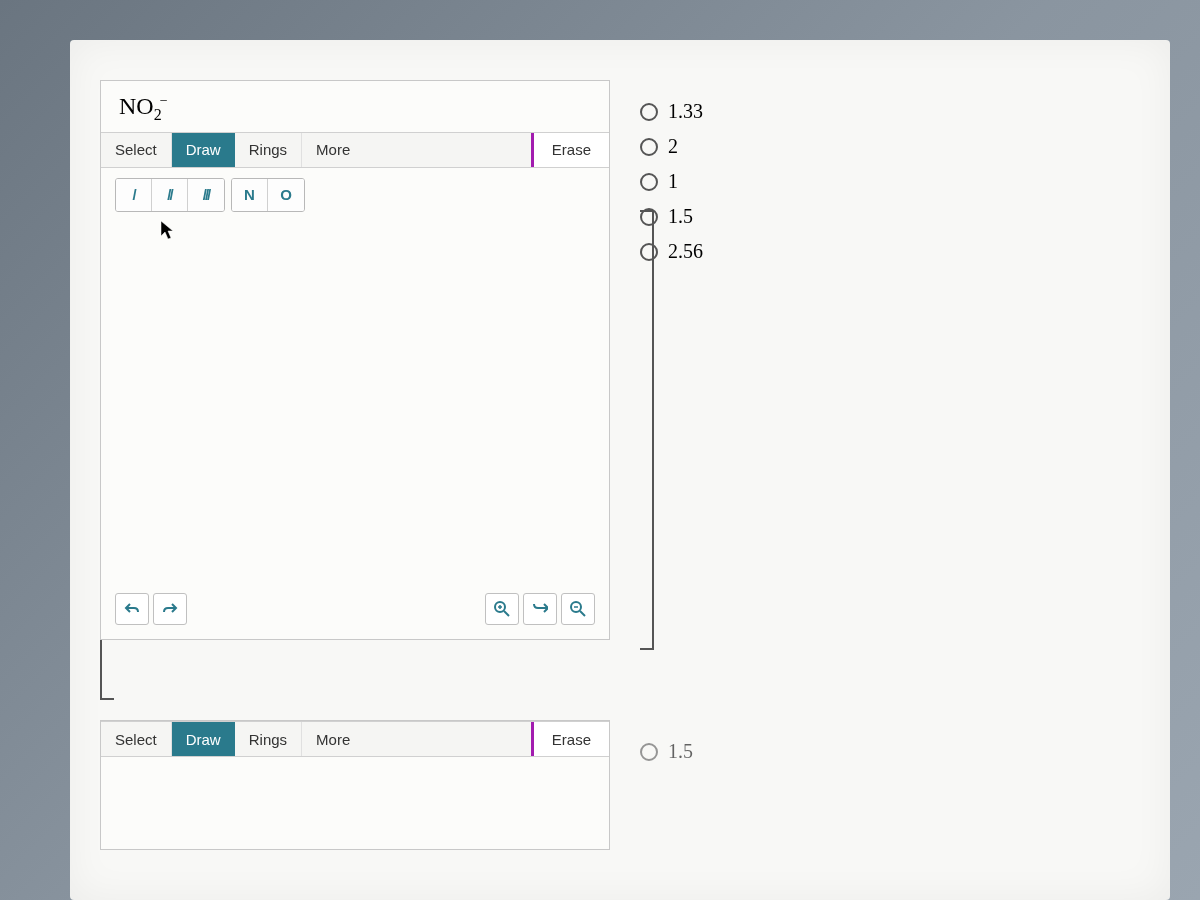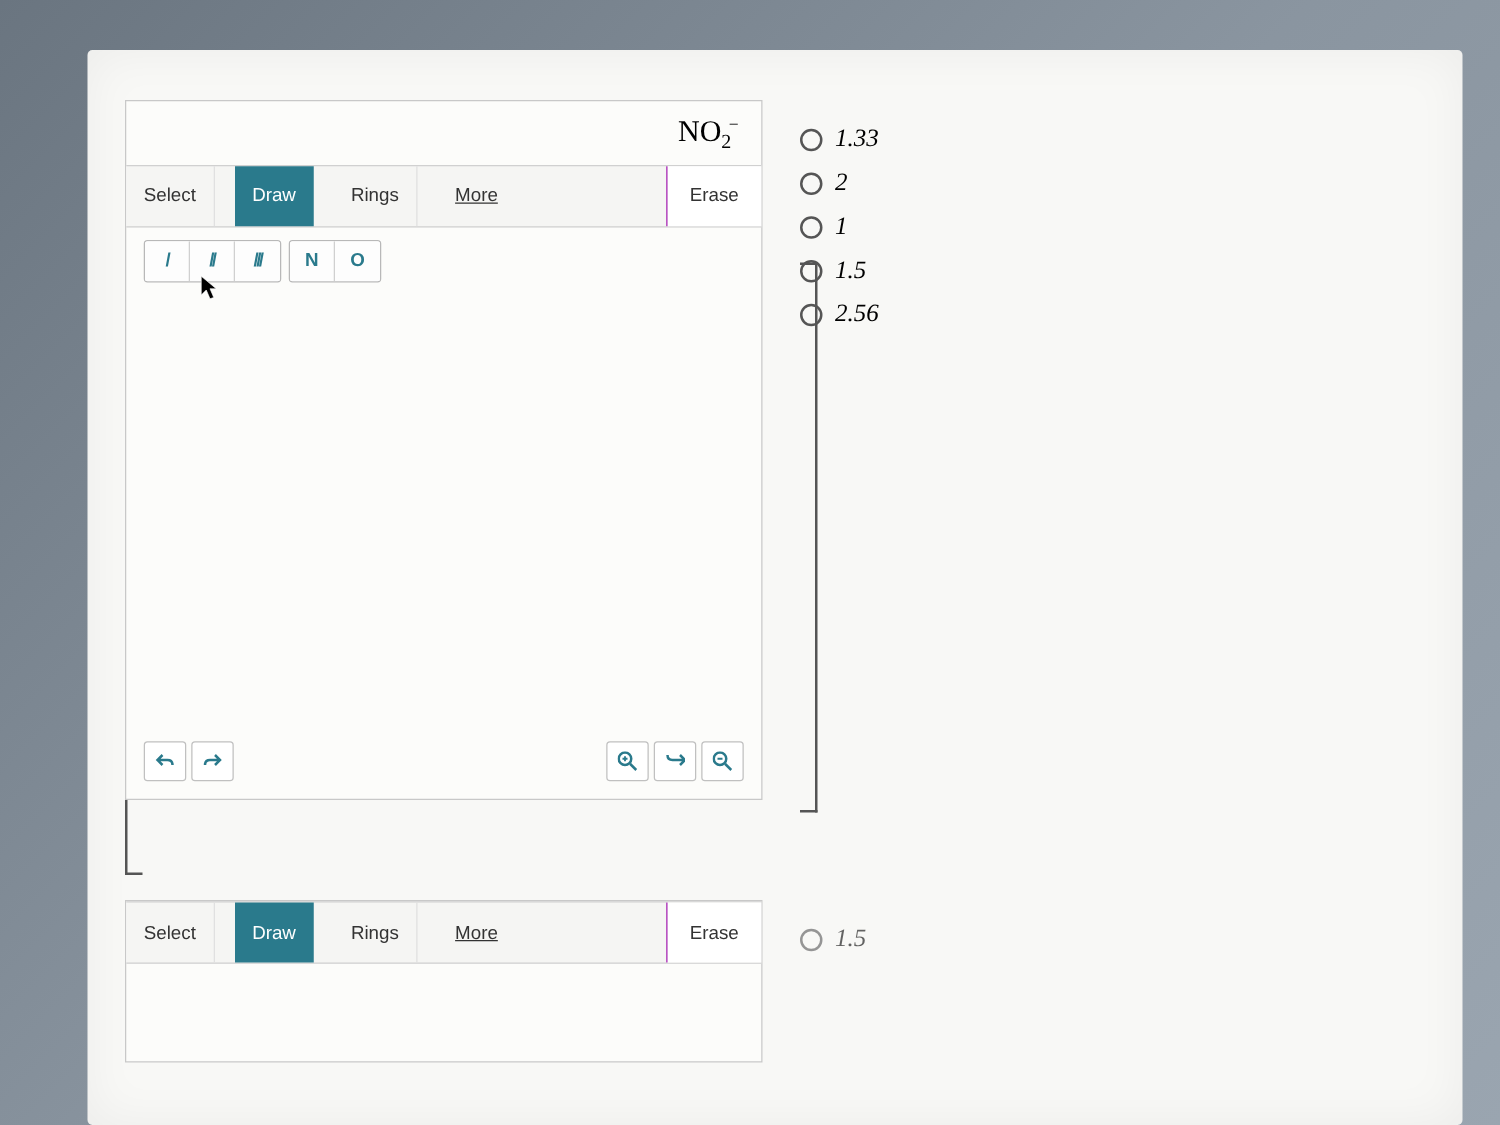--- a/index.html
+++ b/index.html
@@ -35,58 +35,57 @@
       gap: 30px;
       margin-bottom: 50px;
       position: relative;
     }
     .drawer-panel {
       width: 510px;
       border: 1px solid #c8c8c8;
       background: #fcfcfa;
       position: relative;
     }
-    .drawer-panel.tall { height: 560px; text-align: right; }
+    .drawer-panel.tall { height: 560px; }
     .drawer-panel.short { height: 130px; }
     .molecule-label {
       font-size: 24px;
       padding: 12px 18px 8px 18px;
       font-family: Georgia, serif;
     }
     .molecule-label sub { font-size: 16px; vertical-align: sub; }
     .molecule-label sup { font-size: 14px; vertical-align: super; margin-left: -2px; }
     .toolbar {
       border-top: 1px solid #d0d0d0;
       border-bottom: 1px solid #d0d0d0;
       background: #f5f5f3;
-      height: 50px;
+      height: 36px;
       display: flex;
       align-items: stretch;
       position: relative;
-      gap: 16px;
     }
     .toolbar-item {
       display: flex;
       align-items: center;
       padding: 0 14px;
       font-family: Arial, Helvetica, sans-serif;
       font-size: 15px;
       color: #333;
       border-right: 1px solid #e0e0e0;
       cursor: pointer;
     }
     .toolbar-item.active {
       background: #2a7a8c;
       color: #fff;
       border-right: none;
     }
-    .toolbar-item.no-border { border-right: none; text-decoration: underline; }
+    .toolbar-item.no-border { border-right: none; }
     .toolbar-erase {
       margin-left: auto;
-      border-left: 1px solid #a21caf;
+      border-left: 3px solid #a21caf;
       border-right: none;
       background: #fff;
       padding: 0 18px;
     }
     .bond-toolbar {
       display: flex;
       gap: 6px;
       padding: 10px 14px;
       align-items: center;
     }
@@ -171,21 +170,20 @@
     .question-text sub { font-size: 15px; }
     .question-text sup { font-size: 13px; margin-left: -2px; }
     .radio-option {
       display: flex;
       align-items: center;
       gap: 10px;
       margin-bottom: 12px;
       font-size: 20px;
       font-family: Georgia, serif;
       cursor: pointer;
-      font-style: italic;
     }
     .radio-circle {
       width: 18px;
       height: 18px;
       border: 2px solid #555;
       border-radius: 50%;
       flex-shrink: 0;
     }
     .panel-wrap {
       position: relative;

